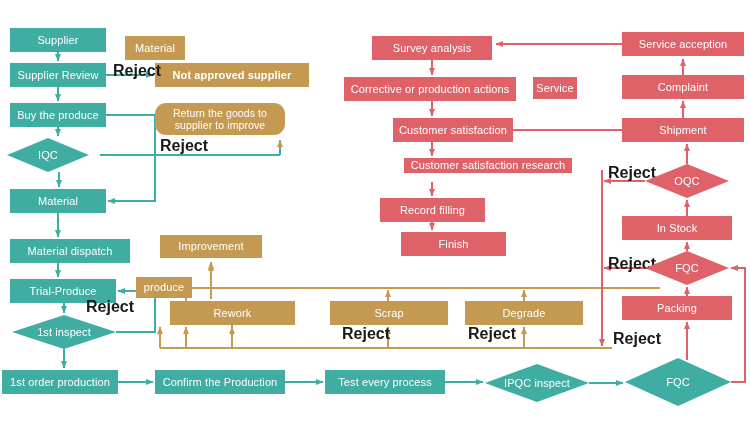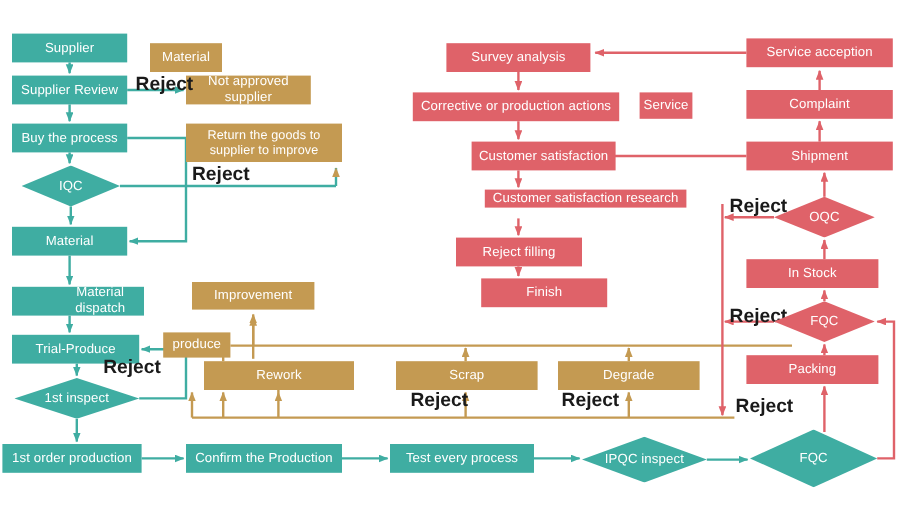--- a/index.html
+++ b/index.html
@@ -11,21 +11,21 @@
         justify-content:center;color:#ffffff;font-size:11px;line-height:1.15;
         text-align:center;letter-spacing:.1px;padding:0 4px;}
   .teal{background:#3FADA2;}
   .tan{background:#C49A52;}
   .red{background:#DF6269;}
   .dia{background:transparent;}
   .dia .dlabel{position:relative;z-index:2;color:#fff;font-size:11px;}
   .dshape{position:absolute;left:0;top:0;width:100%;height:100%;z-index:1;}
   .elabel{position:absolute;color:#1a1a1a;font-size:16px;font-weight:bold;
           background:transparent;white-space:nowrap;}
-  .two{font-size:10.5px;}
+  .two{font-size:10.5px;border-radius:11px;}
 </style>
 </head>
 <body>
 
 <div id="stage">
 
   <svg id="wires" viewBox="0 0 750 429" xmlns="http://www.w3.org/2000/svg">
     <defs>
       <marker id="ah-teal" markerWidth="9" markerHeight="9" refX="7.4" refY="3.2" orient="auto" markerUnits="userSpaceOnUse">
         <path d="M0,0 L8,3.2 L0,6.4 z" fill="#3FADA2"></path>
@@ -101,32 +101,32 @@
     </g>
   </svg>
 
   <div class="node teal" style="left:10px;top:28px;width:96px;height:24px;">
     <span>Supplier</span>
   </div>
   <div class="node teal" style="left:10px;top:63px;width:96px;height:24px;">
     <span>Supplier Review</span>
   </div>
   <div class="node teal" style="left:10px;top:103px;width:96px;height:24px;">
-    <span>Buy the process</span>
-  </div>
-  <div class="node dia" style="left:18px;top:138px;width:82px;height:34px;">
+    <span>Buy the produce</span>
+  </div>
+  <div class="node dia" style="left:7px;top:138px;width:82px;height:34px;">
     <svg class="dshape" viewBox="0 0 82 34" preserveAspectRatio="none">
       <polygon points="41,0 82,17 41,34 0,17" fill="#3FADA2"></polygon>
     </svg>
     <span class="dlabel">IQC</span>
   </div>
   <div class="node teal" style="left:10px;top:189px;width:96px;height:24px;">
     <span>Material</span>
   </div>
-  <div class="node teal" style="left:10px;top:239px;width:110px;height:24px;padding-left:41px;">
+  <div class="node teal" style="left:10px;top:239px;width:120px;height:24px;">
     <span>Material dispatch</span>
   </div>
   <div class="node teal" style="left:10px;top:279px;width:106px;height:24px;">
     <span>Trial-Produce</span>
   </div>
   <div class="node dia" style="left:12px;top:315px;width:104px;height:34px;">
     <svg class="dshape" viewBox="0 0 104 34" preserveAspectRatio="none">
       <polygon points="52,0 104,17 52,34 0,17" fill="#3FADA2"></polygon>
     </svg>
     <span class="dlabel">1st inspect</span>
@@ -149,21 +149,21 @@
   <div class="node dia" style="left:625px;top:358px;width:106px;height:48px;">
     <svg class="dshape" viewBox="0 0 106 48" preserveAspectRatio="none">
       <polygon points="53,0 106,24 53,48 0,24" fill="#3FADA2"></polygon>
     </svg>
     <span class="dlabel">FQC</span>
   </div>
 
   <div class="node tan" style="left:125px;top:36px;width:60px;height:24px;">
     <span>Material</span>
   </div>
-  <div class="node tan" style="left:155px;top:63px;width:104px;height:24px;">
+  <div class="node tan" style="left:155px;top:63px;width:154px;height:24px;font-weight:bold;">
     <span>Not approved supplier</span>
   </div>
   <div class="node tan two" style="left:155px;top:103px;width:130px;height:32px;">
     <span>Return the goods to supplier to improve</span>
   </div>
   <div class="node tan" style="left:160px;top:235px;width:102px;height:23px;">
     <span>Improvement</span>
   </div>
   <div class="node tan" style="left:136px;top:277px;width:56px;height:21px;">
     <span>produce</span>
@@ -187,21 +187,21 @@
   <div class="node red" style="left:533px;top:77px;width:44px;height:22px;">
     <span>Service</span>
   </div>
   <div class="node red" style="left:372px;top:118px;width:120px;height:24px;margin-left:21px;">
     <span>Customer satisfaction</span>
   </div>
   <div class="node red" style="left:364px;top:158px;width:168px;height:15px;margin-left:40px;">
     <span>Customer satisfaction research</span>
   </div>
   <div class="node red" style="left:380px;top:198px;width:105px;height:24px;">
-    <span>Reject filling</span>
+    <span>Record filling</span>
   </div>
   <div class="node red" style="left:401px;top:232px;width:105px;height:24px;">
     <span>Finish</span>
   </div>
 
   <div class="node red" style="left:622px;top:32px;width:122px;height:24px;">
     <span>Service acception</span>
   </div>
   <div class="node red" style="left:622px;top:75px;width:122px;height:24px;">
     <span>Complaint</span>

